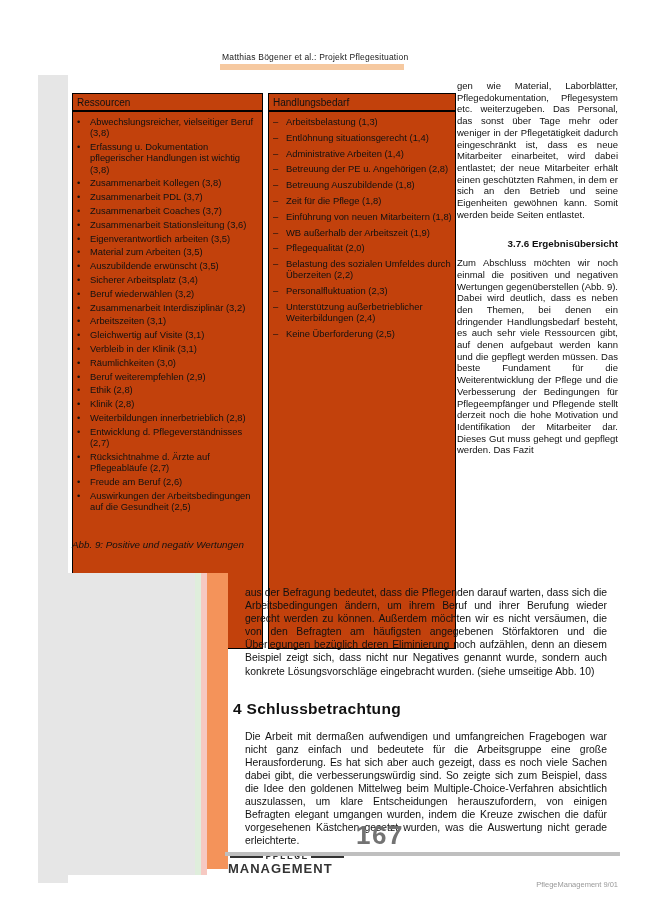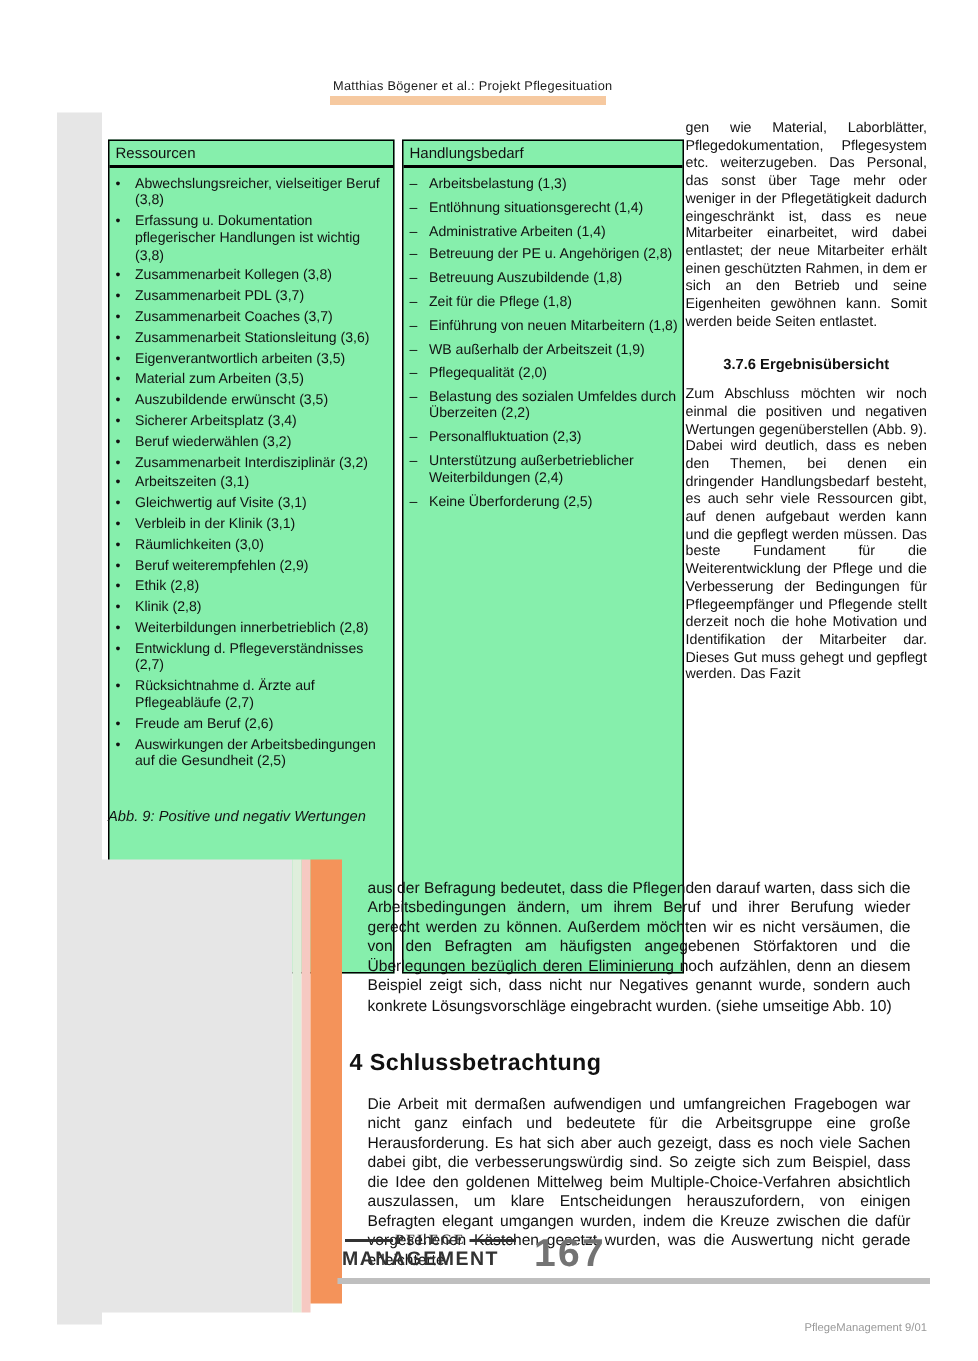--- a/index.html
+++ b/index.html
@@ -4,47 +4,47 @@
 <style>
   html,body{margin:0;padding:0;background:#fff;}
   body{font-family:"Liberation Sans",sans-serif;color:#111;}
   #page{position:relative;width:652px;height:907px;background:#ffffff;overflow:hidden;}
 
   .running-header{position:absolute;left:222px;top:52px;z-index:2;font-size:8.5px;letter-spacing:.2px;color:#1a1a1a;white-space:nowrap;text-align:right;}
   .title-highlight{position:absolute;left:220px;top:64px;width:184px;height:6px;background:#F6C9A0;z-index:1;}
 
   .left-strip{position:absolute;left:38px;top:75px;width:30px;height:808px;background:#E6E6E6;}
 
-  .tbl{position:absolute;top:93px;height:556px;border:1.5px solid #000;background:#86efac;box-sizing:border-box;}
+  .tbl{position:absolute;top:93px;height:556px;border:1.5px solid #000;background:#c2410c;box-sizing:border-box;}
   .tbl-left{left:72px;width:191px;}
   .tbl-right{left:268px;width:188px;}
   .tbl-header{font-size:10px;padding:3px 4px 2px 4px;border-bottom:2px solid #000;}
   .tbl-body{padding:4px 2px 0 4px;}
   .row{display:flex;font-size:9.4px;line-height:11.3px;margin-bottom:2.5px;}
   .tbl-right .row{margin-bottom:4.5px;}
   .row .glyph{flex:0 0 13px;width:13px;}
   .row .itext{flex:1;}
 
   .caption{position:absolute;left:72px;top:539px;font-size:9.8px;font-style:italic;color:#111;}
 
   .sidebar{position:absolute;left:457px;top:80px;width:161px;font-size:9.5px;line-height:11.7px;text-align:justify;hyphens:auto;}
   .sidebar .s-para{margin:0;}
-  .sidebar .s-head{font-weight:bold;font-size:9.8px;text-align:center;margin:18px 0 7px 0;}
+  .sidebar .s-head{font-weight:bold;font-size:9.8px;text-align:right;margin:18px 0 7px 0;}
 
   .gray-block{position:absolute;left:38px;top:573px;width:157px;height:302px;background:#E6E6E6;}
   .stripe-green{position:absolute;left:195px;top:573px;width:6px;height:302px;background:#DFEEDC;}
   .stripe-pink{position:absolute;left:201px;top:573px;width:6px;height:302px;background:#F6C9C2;}
   .orange-bar{position:absolute;left:207px;top:573px;width:21px;height:296px;background:#F4935A;}
 
   .main-col{position:absolute;left:233px;top:574px;width:386px;}
   .m-para{font-size:10.4px;line-height:13.1px;text-align:justify;margin:12px;hyphens:auto;}
   .m-head{font-size:15.5px;font-weight:bold;letter-spacing:.3px;margin:22px 0 9px 0;}
 
   .logo{position:absolute;left:228px;top:822px;width:118px;color:#333;}
-  .logo-top{display:flex;align-items:center;font-family:Liberation Serif, serif;font-size:9.5px;font-weight:bold;letter-spacing:1.5px;}
+  .logo-top{display:flex;align-items:center;font-family:Liberation Mono, monospace;font-size:9.5px;font-weight:bold;letter-spacing:1.5px;margin-top:29px;}
   .logo-top::before,.logo-top::after{content:"";flex:1;height:2px;background:#333;margin:0 2px;}
   .logo-bottom{font-size:13px;font-weight:bold;letter-spacing:1px;margin-top:-1px;white-space:nowrap;}
   .footer-rule{position:absolute;left:225px;top:852px;width:395px;height:4px;background:#BFBFBF;}
   .page-number{position:absolute;left:356px;top:820px;font-size:26px;font-weight:bold;letter-spacing:1.5px;color:#737373;}
   .issue{position:absolute;left:500px;top:834px;width:118px;text-align:right;font-size:7.5px;color:#999;margin-top:46px;}
 </style>
 </head>
 <body>
 
 <div id="page">

